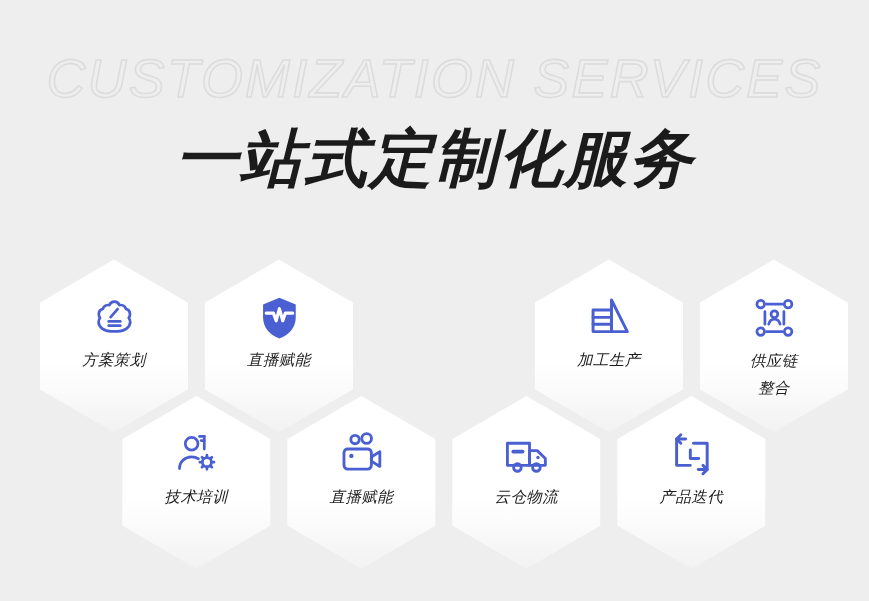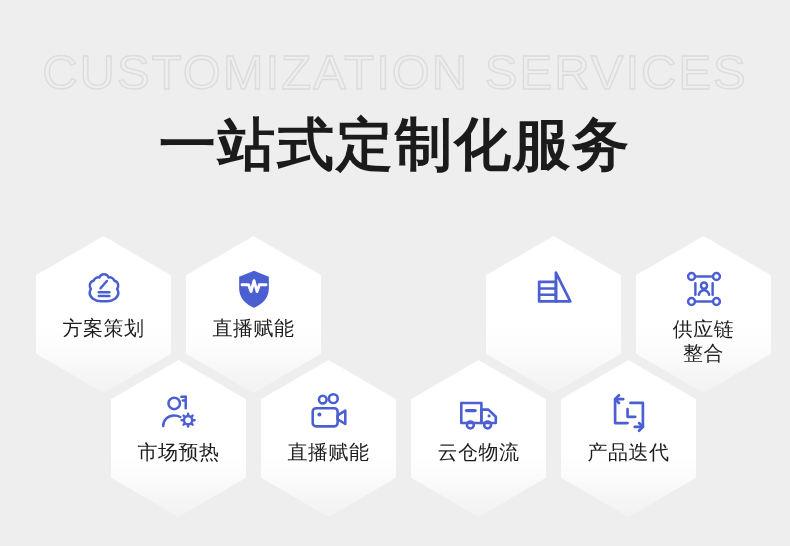--- a/index.html
+++ b/index.html
@@ -2,21 +2,21 @@
 <html><head>
 <meta charset="utf-8">
 <style>
   html,body{margin:0;padding:0;}
   body{
     width:790px;height:546px;
     background:#eeeeee;
     font-family:"Liberation Sans","DejaVu Sans",sans-serif;
     overflow:hidden;position:relative;
   }
-  #stage{position:relative;width:790px;height:546px;}
+  #stage{position:relative;width:790px;height:546px;font-style:italic;}
 
   
   .outline-title{
     position:absolute;top:44px;left:0;width:790px;
     text-align:center;
     font-size:49px;
     font-weight:400;
     letter-spacing:2.0px;
     color:transparent;
     -webkit-text-stroke:1.4px #dcdcdc;
@@ -46,21 +46,21 @@
     box-sizing:border-box;
   }
   .hex .ico{
     margin-top:30px;
     width:46px;height:46px;
     display:flex;align-items:center;justify-content:center;
   }
   .hex .ico svg{display:block;}
   .hex .lbl{
     margin-top:5px;
-    font-size:20px;
+    font-size:14px;
     line-height:23px;
     font-weight:500;
     color:#1c1c1c;
     text-align:center;
     letter-spacing:0.5px;
     font-family:"DejaVu Sans","Liberation Sans",sans-serif;
     white-space:pre-line;
   }
   .hex.two-line .lbl{line-height:24px;}
 </style>
@@ -97,20 +97,21 @@
 
 
   <div class="hex" style="left:486px;top:236px;">
     <div class="ico">
       <svg width="46" height="46" viewBox="0 0 48 48" fill="none" stroke="#4a60d2" stroke-width="2.8" stroke-linecap="round" stroke-linejoin="round">
         <path d="M26 7 41 37H26z"></path>
         <rect x="8.5" y="16.5" width="17.5" height="20.5"></rect>
         <path d="M8.5 23.5H26M8.5 30H26"></path>
       </svg>
     </div>
+    <div class="lbl">加工生产</div>
   </div>
 
   <div class="hex two-line" style="left:636px;top:236px;">
     <div class="ico">
       <svg width="46" height="46" viewBox="0 0 48 48" fill="none" stroke="#4a60d2" stroke-width="2.6" stroke-linecap="round" stroke-linejoin="round">
         <circle cx="11" cy="11" r="3.6"></circle>
         <circle cx="37" cy="11" r="3.6"></circle>
         <circle cx="11" cy="37" r="3.6"></circle>
         <circle cx="37" cy="37" r="3.6"></circle>
         <path d="M16.5 11h15M16.5 37h15"></path>
@@ -127,21 +128,21 @@
     <div class="ico">
       <svg width="46" height="46" viewBox="0 0 48 48" fill="none" stroke="#4a60d2" stroke-width="2.6" stroke-linecap="round" stroke-linejoin="round">
         <circle cx="19" cy="14" r="6"></circle>
         <path d="M7.5 37.5c0-6.6 5.2-11 11.5-11 2.4 0 4.6.6 6.4 1.7"></path>
         <path d="M31 7v12"></path>
         <path d="M31 7h-4.5M31 11h-3"></path>
         <circle cx="33.5" cy="31.5" r="4.3"></circle>
         <path d="M33.5 24.8v2M33.5 36.2v2M40.2 31.5h-2M28.8 31.5h-2M38.2 26.8l-1.4 1.4M30.2 34.8l-1.4 1.4M38.2 36.2l-1.4-1.4M30.2 28.2l-1.4-1.4"></path>
       </svg>
     </div>
-    <div class="lbl">市场预热</div>
+    <div class="lbl">技术培训</div>
   </div>
 
   <div class="hex" style="left:261px;top:360px;">
     <div class="ico">
       <svg width="46" height="46" viewBox="0 0 48 48" fill="none" stroke="#4a60d2" stroke-width="2.7" stroke-linecap="round" stroke-linejoin="round">
         <circle cx="17.5" cy="10" r="4"></circle>
         <circle cx="28.5" cy="9" r="4.6"></circle>
         <rect x="7" y="19" width="26" height="19" rx="3.5"></rect>
         <path d="M33 26.5 41 21.5v14L33 30.5z"></path>
         <circle cx="14" cy="25.5" r="2.1" fill="#4a60d2" stroke="none"></circle>

